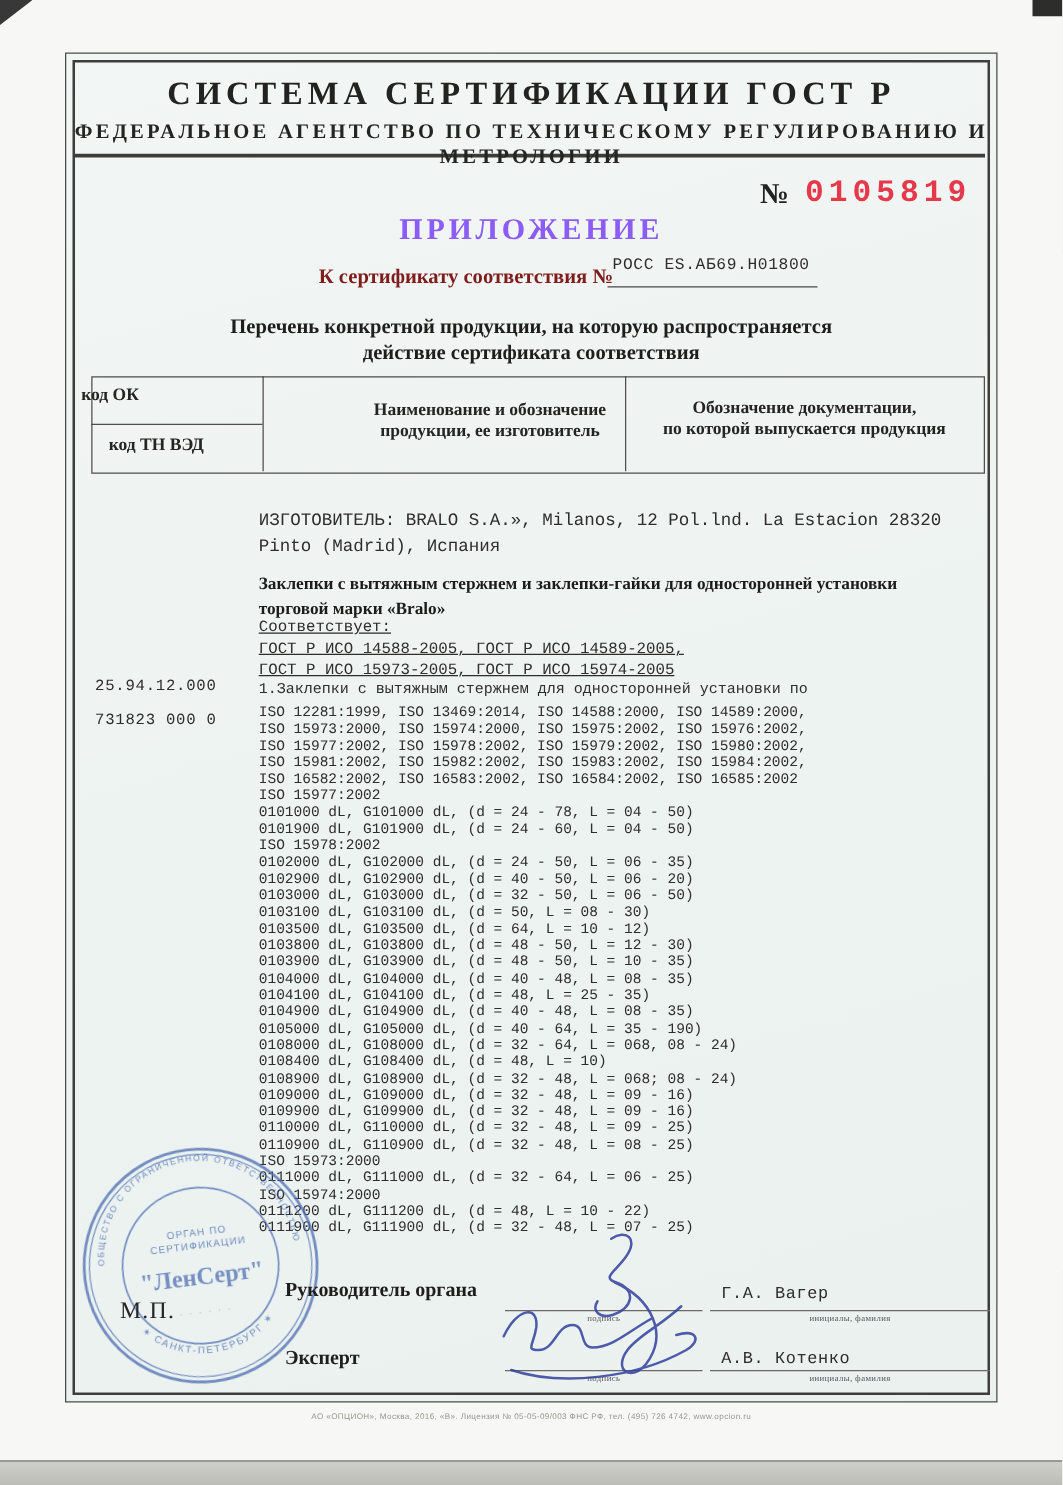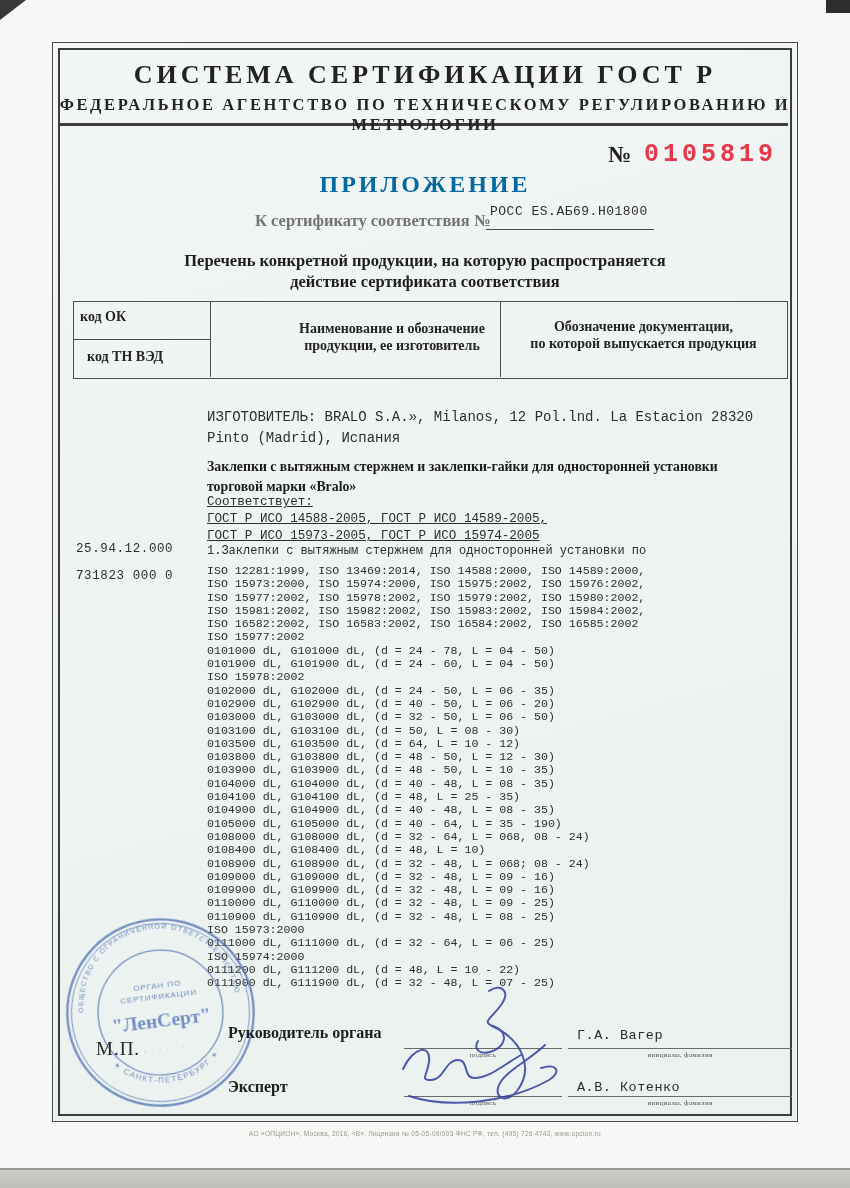--- a/index.html
+++ b/index.html
@@ -22,23 +22,23 @@
   .h1{left:52px;top:60px;width:746px;text-align:center;font-weight:bold;font-size:26px;
       letter-spacing:4px;color:#222220;}
   .h2{left:52px;top:95px;width:746px;text-align:center;font-weight:bold;font-size:16.5px;
       letter-spacing:2.6px;color:#242422;}
 
   .num-prefix{left:608px;top:142px;font-weight:bold;font-size:23px;color:#222;}
   .num-value{left:644px;top:140px;font-family:"Liberation Mono","DejaVu Sans Mono",monospace;
       font-size:25px;letter-spacing:4px;font-weight:bold;}
 
   .doc-title{left:52px;top:171px;width:746px;text-align:center;font-weight:bold;font-size:24px;
-      letter-spacing:3px;color:#0369a1;}
+      letter-spacing:3px;color:#8b5cf6;}
 
-  .cert-label{left:255px;top:211px;font-weight:bold;font-size:16.5px;color:#737373;}
+  .cert-label{left:255px;top:211px;font-weight:bold;font-size:16.5px;color:#7f1d1d;}
   .cert-value{left:490px;top:204px;font-family:"Liberation Mono","DejaVu Sans Mono",monospace;
       font-size:13px;color:#2c2c2a;letter-spacing:.5px;}
   .cert-underline{left:486px;top:229px;width:168px;height:1.2px;background:#4a4a48;}
 
   .subtitle{left:52px;top:250px;width:746px;text-align:center;font-weight:bold;font-size:16.5px;
       line-height:21px;color:#1e1e1c;}
 
   
   .tbl{left:73px;top:301px;width:713px;height:76px;border:1.2px solid #4e4e4c;}
   .tbl-v1{left:210px;top:301px;width:1.2px;height:76px;background:#4e4e4c;}
@@ -108,21 +108,21 @@
 
   <div class="abs subtitle">
     <div>Перечень конкретной продукции,  на которую распространяется</div>
     <div>действие сертификата соответствия</div>
   </div>
 
   <div class="abs tbl"></div>
   <div class="abs tbl-v1"></div>
   <div class="abs tbl-v2"></div>
   <div class="abs tbl-h1"></div>
-  <div class="abs tbl-lbl" style="left:80px;top:309px;">код ОК</div>
+  <div class="abs tbl-lbl" style="left:65px;top:309px;">код ОК</div>
   <div class="abs tbl-lbl" style="left:87px;top:349px;">код ТН ВЭД</div>
   <div class="abs tbl-lbl tbl-c" style="left:212px;top:320px;width:286px;padding-left:37px;">
     <div>Наименование и обозначение</div>
     <div>продукции, ее изготовитель</div>
   </div>
   <div class="abs tbl-lbl tbl-c" style="left:502px;top:318px;width:283px;">
     <div>Обозначение документации,</div>
     <div>по которой выпускается продукция</div>
   </div>
 

